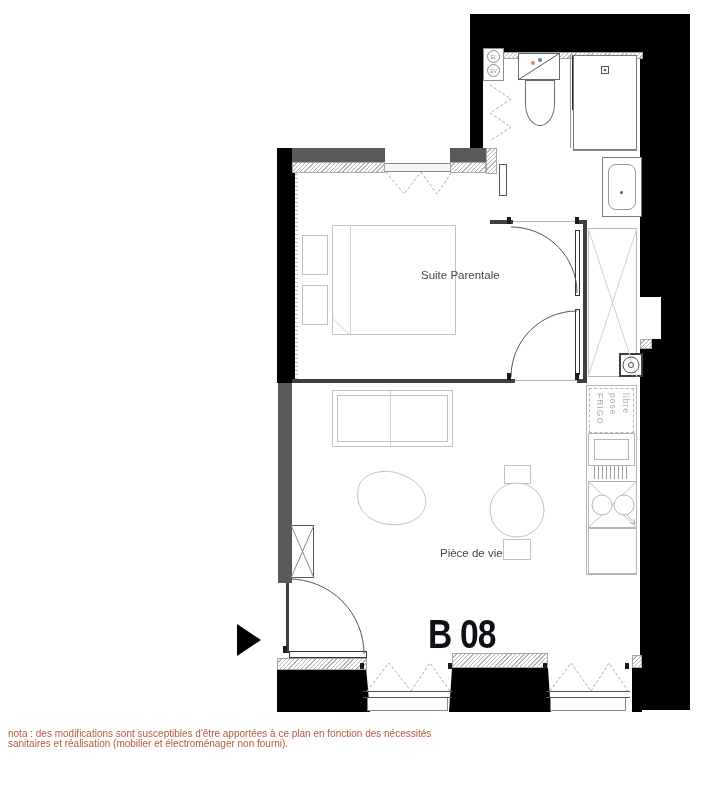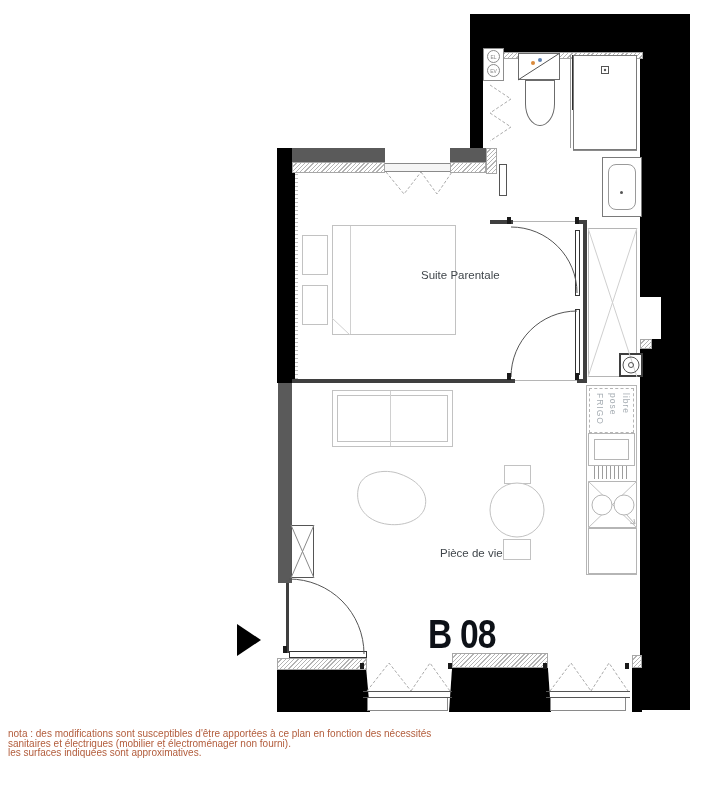--- a/index.html
+++ b/index.html
@@ -178,17 +178,16 @@
   </svg>
 
   <div class="abs room-label" style="left:421px;top:269px;">Suite Parentale</div>
   <div class="abs room-label" style="left:440px;top:547px;">Pièce de vie</div>
   <div class="abs unit-label" style="left:428px;top:612px;">B 08</div>
 
   <div class="abs arrow-right" style="left:237px;top:624px;"></div>
 
   <div class="abs" style="left:8px;top:729px;">
     <div class="note">nota : des modifications sont susceptibles d'être apportées à ce plan en fonction des nécessités</div>
-    <div class="note">sanitaires et électriques (mobilier et électroménager non fourni).</div>
-    <div class="note">les surfaces indiquées sont approximatives.</div>
+    <div class="note">sanitaires et réalisation (mobilier et électroménager non fourni).</div>
   </div>
 
 </div>
 
 </body></html>

